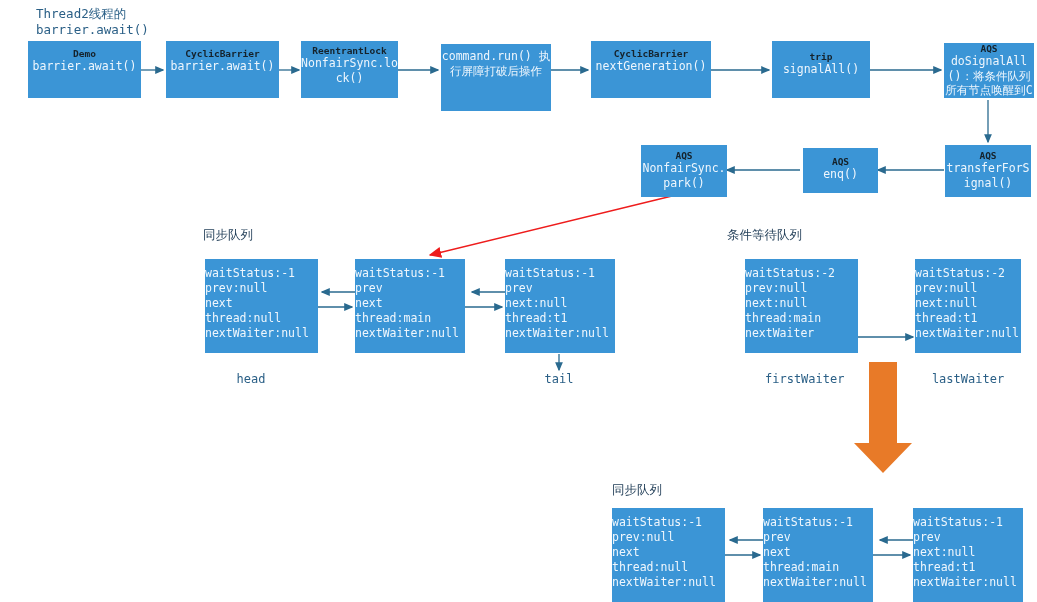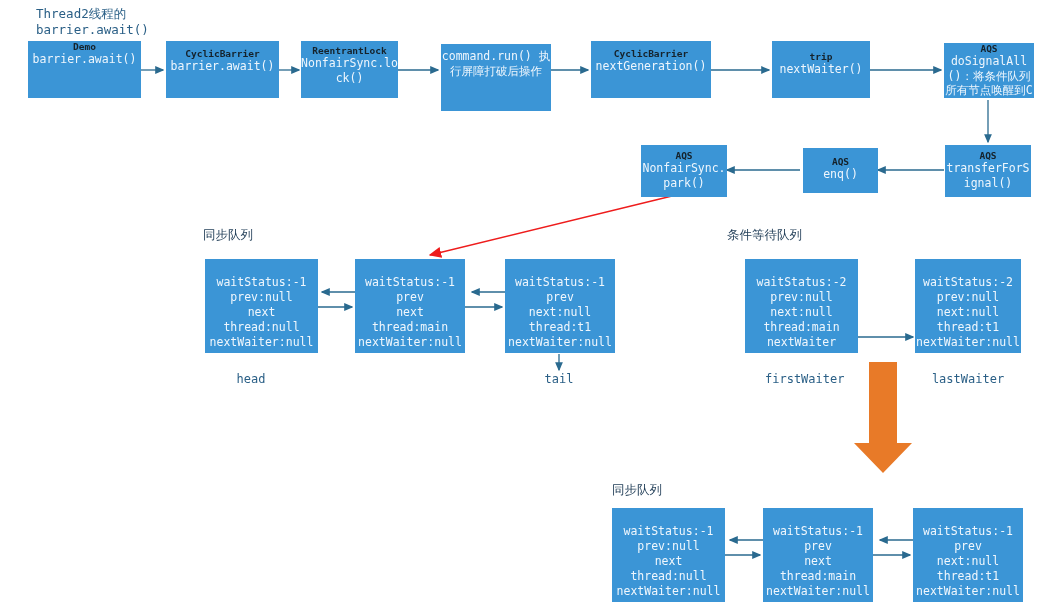--- a/index.html
+++ b/index.html
@@ -8,22 +8,22 @@
   #stage{position:relative;width:1037px;height:602px;}
 
   .box{position:absolute;background:#3b95d6;box-sizing:border-box;
        display:block;text-align:center;color:#eaf4fc;overflow:hidden;}
   .box .hd{display:block;color:#15222b;font-weight:bold;font-size:9.5px;line-height:11px;
            letter-spacing:0px;}
   .box .bd{display:block;color:#eef6fd;font-size:11.5px;line-height:14.5px;
            word-break:break-all;}
 
   .node{position:absolute;background:#3b95d6;box-sizing:border-box;
-        color:#f0f7fd;font-size:11.5px;line-height:15px;text-align:center;
-        word-break:break-all;overflow:hidden;padding-top:16px;}
+        color:#f0f7fd;font-size:11.5px;line-height:15px;
+        word-break:break-all;overflow:hidden;padding-top:7px;}
 
   .qlabel{position:absolute;color:#1f3c56;font-size:12.5px;
           font-family:"DejaVu Sans","Liberation Sans",sans-serif;white-space:nowrap;}
   .plabel{position:absolute;color:#2a5f86;font-size:12px;text-align:center;
           line-height:15px;}
   .note{position:absolute;color:#2a5f86;font-size:12.5px;line-height:16px;
         white-space:pre-line;}
 
   svg.lay{position:absolute;left:0;top:0;width:1037px;height:602px;
           pointer-events:none;overflow:visible;}
@@ -80,21 +80,21 @@
       <line x1="913" y1="540" x2="880" y2="540" marker-end="url(#ah)"></line>
       <line x1="822" y1="555" x2="910" y2="555" marker-end="url(#ah)"></line>
     </g>
 
     <path d="M869,362 L897,362 L897,443 L912,443 L883,473 L854,443 L869,443 Z" fill="#e87a28"></path>
   </svg>
 
   <div class="note" style="left:36px;top:6px;">Thread2线程的
 barrier.await()</div>
 
-  <div class="box" style="left:28px;top:41px;width:113px;height:57px;">
+  <div class="box" style="left:28px;top:41px;width:113px;height:57px;padding-top:7px;">
     <span class="hd">Demo</span>
     <span class="bd">barrier.await()</span>
   </div>
 
   <div class="box" style="left:166px;top:41px;width:113px;height:57px;padding-top:7px;">
     <span class="hd">CyclicBarrier</span>
     <span class="bd">barrier.await()</span>
   </div>
 
   <div class="box" style="left:301px;top:41px;width:97px;height:57px;padding-top:4px;">
@@ -107,21 +107,21 @@
 执行屏障打破后操作</span>
   </div>
 
   <div class="box" style="left:591px;top:41px;width:120px;height:57px;padding-top:7px;">
     <span class="hd">CyclicBarrier</span>
     <span class="bd">nextGeneration()</span>
   </div>
 
   <div class="box" style="left:772px;top:41px;width:98px;height:57px;padding-top:10px;">
     <span class="hd">trip</span>
-    <span class="bd">nextWaiter()</span>
+    <span class="bd">signalAll()</span>
   </div>
 
   <div class="box" style="left:944px;top:43px;width:90px;height:55px;padding-top:0px;">
     <span class="hd">AQS</span>
     <span class="bd">doSignalAll()：将条件队列所有节点唤醒到CLH队列</span>
   </div>
 
   <div class="box" style="left:641px;top:145px;width:86px;height:52px;padding-top:5px;">
     <span class="hd">AQS</span>
     <span class="bd">NonfairSync.park()</span>

